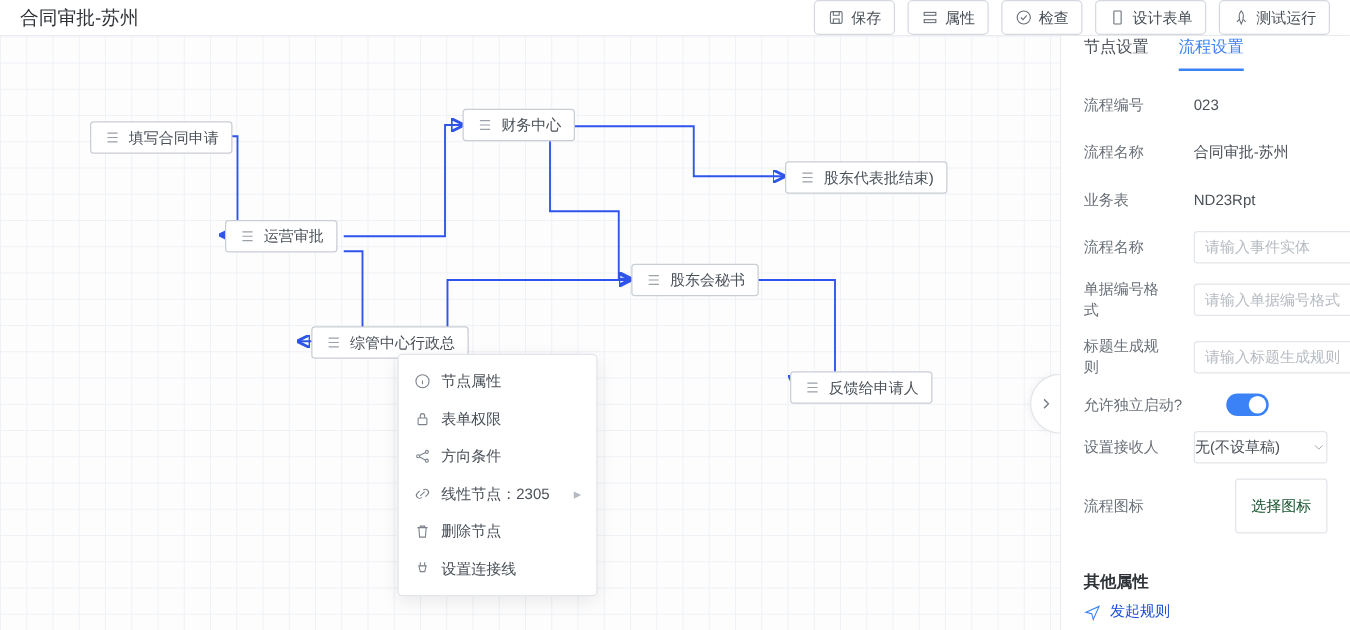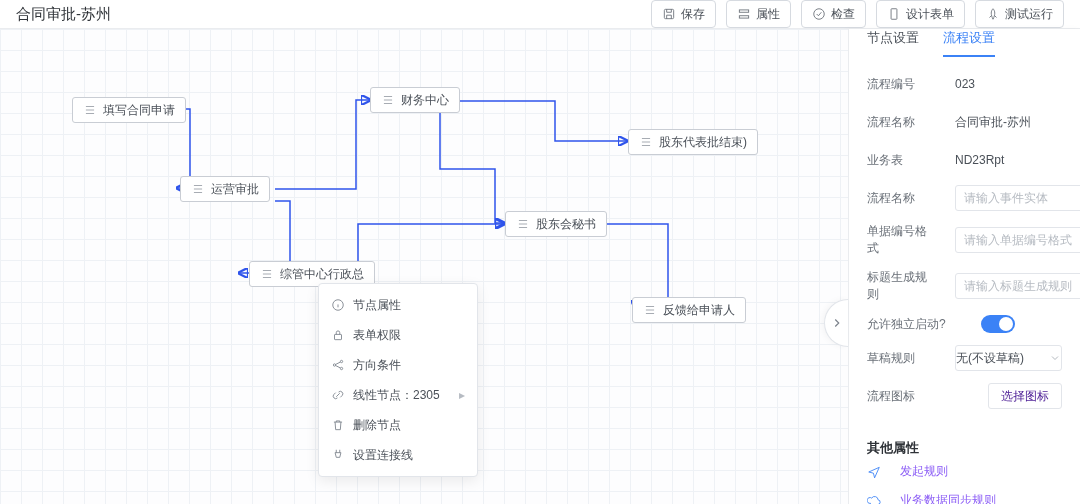--- a/index.html
+++ b/index.html
@@ -45,26 +45,26 @@
   .tab { padding-bottom: 8px; cursor: pointer; color: #4a5058; }
   .tab.active { color: #3b82f6; border-bottom: 2px solid #3b82f6; }
   .form { padding: 14px 18px; display: flex; flex-direction: column; gap: 12px; font-size: 12px; }
   .frow { display: flex; align-items: center; gap: 24px; }
   .flabel { width: 64px; color: #6a7078; flex-shrink: 0; }
   .finput { flex: 1; height: 26px; border: 1px solid #e2e5ea; border-radius: 3px; padding: 0 8px; font-size: 12px; color: #4a5058; background: #fff; }
   .finput::placeholder { color: #b6bbc2; }
   .finput.readonly { border: none; background: transparent; color: #4a5058; padding: 0; }
   .fselect { flex: 1; height: 26px; border: 1px solid #e2e5ea; border-radius: 3px; padding: 0 0; font-size: 12px; color: #4a5058; background: #fff; display: flex; align-items: center; justify-content: space-between; cursor: pointer;}
   .fselect svg { width: 12px; height: 12px; stroke: #9aa0a8; fill: none; stroke-width: 1.5;}
-  .fbtn { height: 26px; padding: 0 12px; border: 1px solid #e2e5ea; border-radius: 3px; background: #fff; font-size: 12px; color: #4c1d95; cursor: pointer;}
+  .fbtn { height: 44px; padding: 0 12px; border: 1px solid #e2e5ea; border-radius: 3px; background: #fff; font-size: 12px; color: #14532d; cursor: pointer;}
   .toggle { position: relative; width: 34px; height: 18px; background: #3b82f6; border-radius: 10px; cursor: pointer; }
   .toggle::after { content: ""; position: absolute; width: 14px; height: 14px; background: #fff; border-radius: 50%; top: 2px; right: 2px; }
   .section-title { padding: 16px 18px 6px; font-size: 13px; font-weight: 600; color: #2f3338; }
   .linklist { padding: 0 18px 16px; display: flex; flex-direction: column; gap: 12px; font-size: 12px; }
-  .linkitem { display: flex; align-items: center; gap: 19px; color: #8b5cf6; cursor: pointer; }
+  .linkitem { display: flex; align-items: center; gap: 7px; color: #1d4ed8; cursor: pointer; }
   .linkitem svg { width: 14px; height: 14px; stroke: #3b82f6; fill: none; stroke-width: 1.5; }
 </style>
 </head>
 <body>
 
 <div class="app">
 
   <div class="topbar">
     <div class="title">合同审批-苏州</div>
     <div class="toolbar">
@@ -253,21 +253,21 @@
           </div>
         <div class="frow">
             <div class="flabel">标题生成规则</div>
           <input class="finput" placeholder="请输入标题生成规则" style="">
           </div>
         <div class="frow">
             <div class="flabel" style="width:90px">允许独立启动?</div>
           <div class="toggle"></div>
           </div>
         <div class="frow">
-            <div class="flabel">草稿规则</div>
+            <div class="flabel">设置接收人</div>
           <div class="fselect">
             <span>无(不设草稿)</span>
             <svg viewBox="0 0 24 24">
                 <path d="M6 9l6 6 6-6"></path>
               </svg>
           </div>
           </div>
         <div class="frow">
             <div class="flabel">流程图标</div>
           <div style="flex:1;display:flex;justify-content:flex-end">

